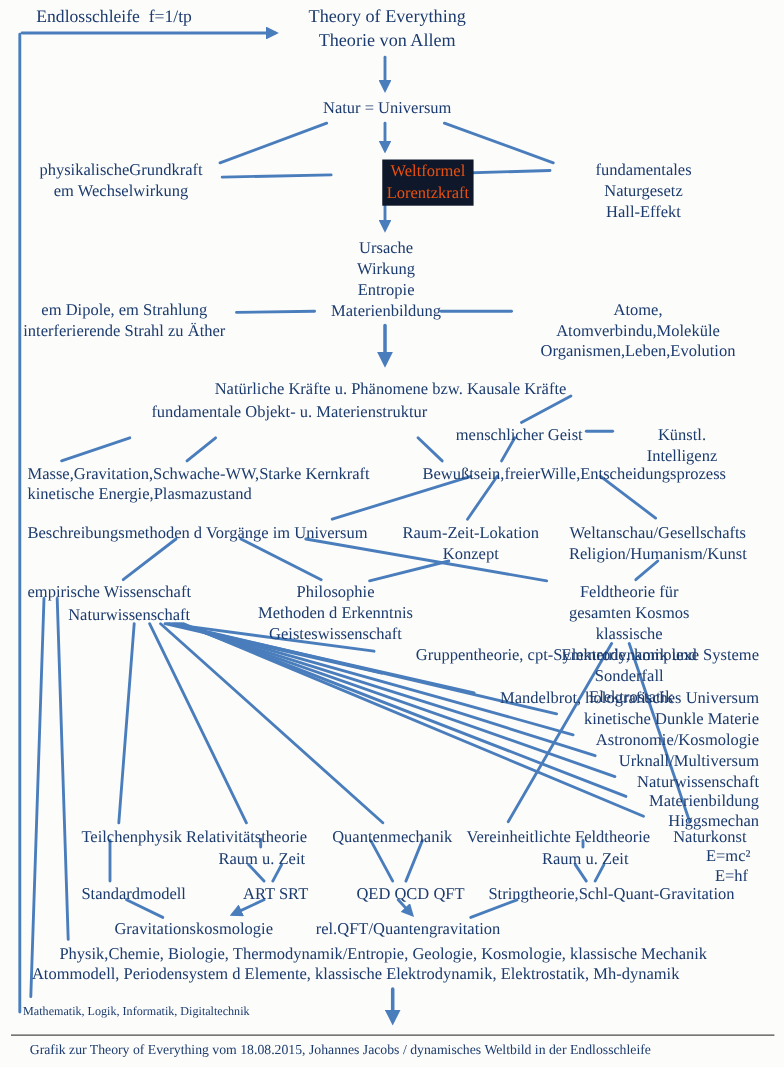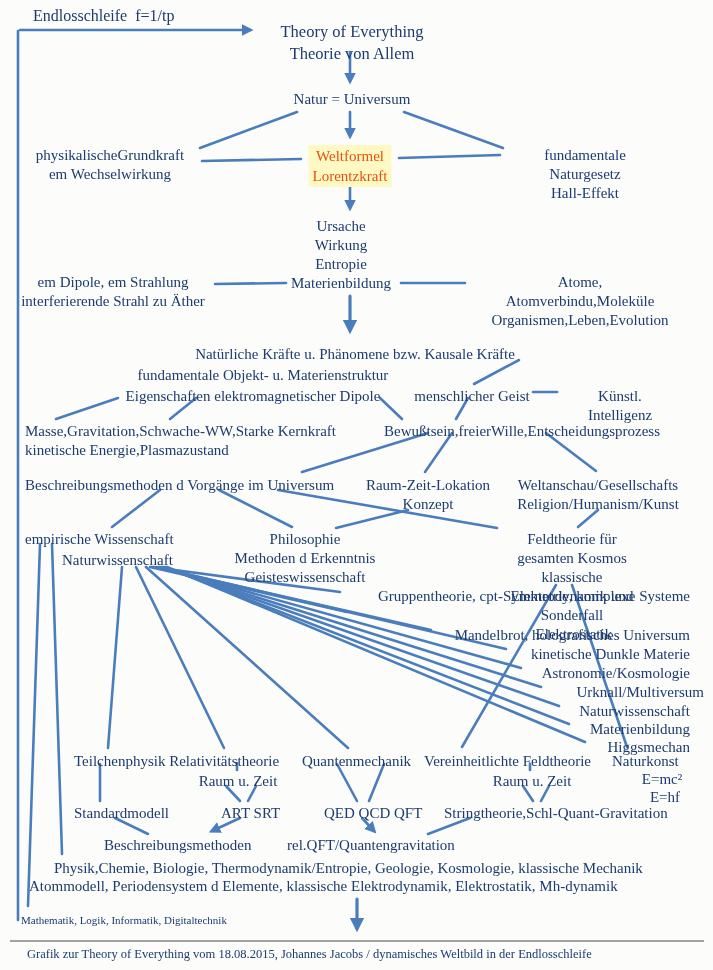--- a/index.html
+++ b/index.html
@@ -9,22 +9,22 @@
     position:relative; width:713px; height:970px; overflow:hidden;
     background:#fcfcfa; color:#1c3b6e;
   }
   .wires { position:absolute; left:0; top:0; z-index:0; }
   .node {
     position:absolute; z-index:1; white-space:pre-line;
     font-size:15px; line-height:19px; color:#1c3b6e;
   }
   .c { transform:translateX(-50%); text-align:center; }
   .r { text-align:right; }
-  .title { font-size:16.5px; line-height:22px;margin-top:17px; }
-  .hl { background:#fef9c3; color:#e8500f; padding:1px 4px; line-height:20px; }
+  .title { font-size:16.5px; line-height:22px; }
+  .hl { background:#0f172a; color:#e8500f; padding:1px 4px; line-height:20px;margin-left:39px; }
   .small { font-size:12.5px; line-height:15px; }
   .big { font-size:11px; }
 </style>
 </head>
 <body>
 
 <div class="stage">
 
   <svg class="wires" width="713" height="970" viewBox="0 0 713 970">
     <defs>
@@ -106,35 +106,34 @@
 
   <div class="node" style="left:33px;top:6px;font-size:16px">Endlosschleife &nbsp;f=1/tp</div>
   <div class="node c title" style="left:352px;top:4px">Theory of Everything
 Theorie von Allem</div>
 
   <div class="node c" style="left:352px;top:90px">Natur = Universum</div>
   <div class="node c" style="left:110px;top:146px">physikalischeGrundkraft
 em Wechselwirkung</div>
   <div class="node c hl" style="left:350px;top:145px">Weltformel
 Lorentzkraft</div>
-  <div class="node c" style="left:585px;top:146px">fundamentale Naturgesetz
+  <div class="node c" style="left:585px;top:146px">fundamentales Naturgesetz
 Hall-Effekt</div>
 
-  <div class="node c" style="left:341px;top:217px">Ursache
+  <div class="node c" style="left:351px;top:217px">Ursache
 Wirkung
 Entropie
 Materienbildung</div>
   <div class="node c" style="left:113px;top:273px">em Dipole, em Strahlung
 interferierende Strahl zu Äther</div>
   <div class="node c" style="left:580px;top:273px">Atome, Atomverbindu,Moleküle
 Organismen,Leben,Evolution</div>
 
   <div class="node c" style="left:355px;top:345px">Natürliche Kräfte u. Phänomene bzw. Kausale Kräfte</div>
   <div class="node c" style="left:263px;top:366px">fundamentale Objekt- u. Materienstruktur</div>
-  <div class="node c" style="left:253px;top:387px">Eigenschaften elektromagnetischer Dipole</div>
   <div class="node c" style="left:472px;top:387px">menschlicher Geist</div>
   <div class="node c" style="left:620px;top:387px">Künstl. Intelligenz</div>
 
   <div class="node" style="left:25px;top:422px">Masse,Gravitation,Schwache-WW,Starke Kernkraft
 kinetische Energie,Plasmazustand</div>
   <div class="node" style="left:384px;top:422px">Bewußtsein,freierWille,Entscheidungsprozess</div>
 
   <div class="node" style="left:25px;top:476px">Beschreibungsmethoden d Vorgänge im Universum</div>
   <div class="node c" style="left:428px;top:476px">Raum-Zeit-Lokation
 Konzept</div>
@@ -147,41 +146,41 @@
 Methoden d Erkenntnis
 Geisteswissenschaft</div>
   <div class="node c" style="left:572px;top:530px">Feldtheorie für gesamten Kosmos
 klassische Elektrodynamik und
 Sonderfall &nbsp;Elektrostatik</div>
 
   <div class="node r" style="right:23px;top:587px">Gruppentheorie, cpt-Symmetrie, komplexe Systeme</div>
   <div class="node r" style="right:23px;top:626px">Mandelbrot, holografisches Universum</div>
   <div class="node r" style="right:23px;top:645px">kinetische Dunkle Materie</div>
   <div class="node r" style="right:23px;top:664px">Astronomie/Kosmologie</div>
-  <div class="node r" style="right:9px;top:683px">Urknall/Multiversum</div>
+  <div class="node r" style="right:23px;top:683px">Urknall/Multiversum</div>
   <div class="node r" style="right:23px;top:702px">Naturwissenschaft</div>
   <div class="node r" style="right:23px;top:720px">Materienbildung</div>
   <div class="node r" style="right:23px;top:738px">Higgsmechan</div>
 
   <div class="node" style="left:74px;top:752px">Teilchenphysik Relativitätstheorie</div>
   <div class="node" style="left:302px;top:752px">Quantenmechanik</div>
   <div class="node" style="left:424px;top:752px">Vereinheitlichte Feldtheorie</div>
   <div class="node" style="left:612px;top:752px">Naturkonst</div>
 
   <div class="node c" style="left:238px;top:772px">Raum u. Zeit</div>
   <div class="node c" style="left:532px;top:772px">Raum u. Zeit</div>
   <div class="node c" style="left:662px;top:770px">E=mc²</div>
   <div class="node c" style="left:665px;top:788px">E=hf</div>
 
   <div class="node" style="left:74px;top:804px">Standardmodell</div>
   <div class="node" style="left:221px;top:804px">ART SRT</div>
   <div class="node" style="left:324px;top:804px">QED QCD QFT</div>
   <div class="node" style="left:444px;top:804px">Stringtheorie,Schl-Quant-Gravitation</div>
 
-  <div class="node" style="left:104px;top:836px">Beschreibungsmethoden</div>
+  <div class="node" style="left:104px;top:836px">Gravitationskosmologie</div>
   <div class="node" style="left:287px;top:836px">rel.QFT/Quantengravitation</div>
 
   <div class="node" style="left:54px;top:859px">Physik,Chemie, Biologie, Thermodynamik/Entropie, Geologie, Kosmologie, klassische Mechanik</div>
   <div class="node" style="left:29px;top:877px">Atommodell, Periodensystem d Elemente, klassische Elektrodynamik, Elektrostatik, Mh-dynamik</div>
   <div class="node big" style="left:21px;top:911px">Mathematik, Logik, Informatik, Digitaltechnik</div>
 
   <div class="node small" style="left:27px;top:947px">Grafik zur Theory of Everything vom 18.08.2015, Johannes Jacobs / dynamisches Weltbild in der Endlosschleife</div>
 
 </div>
 

